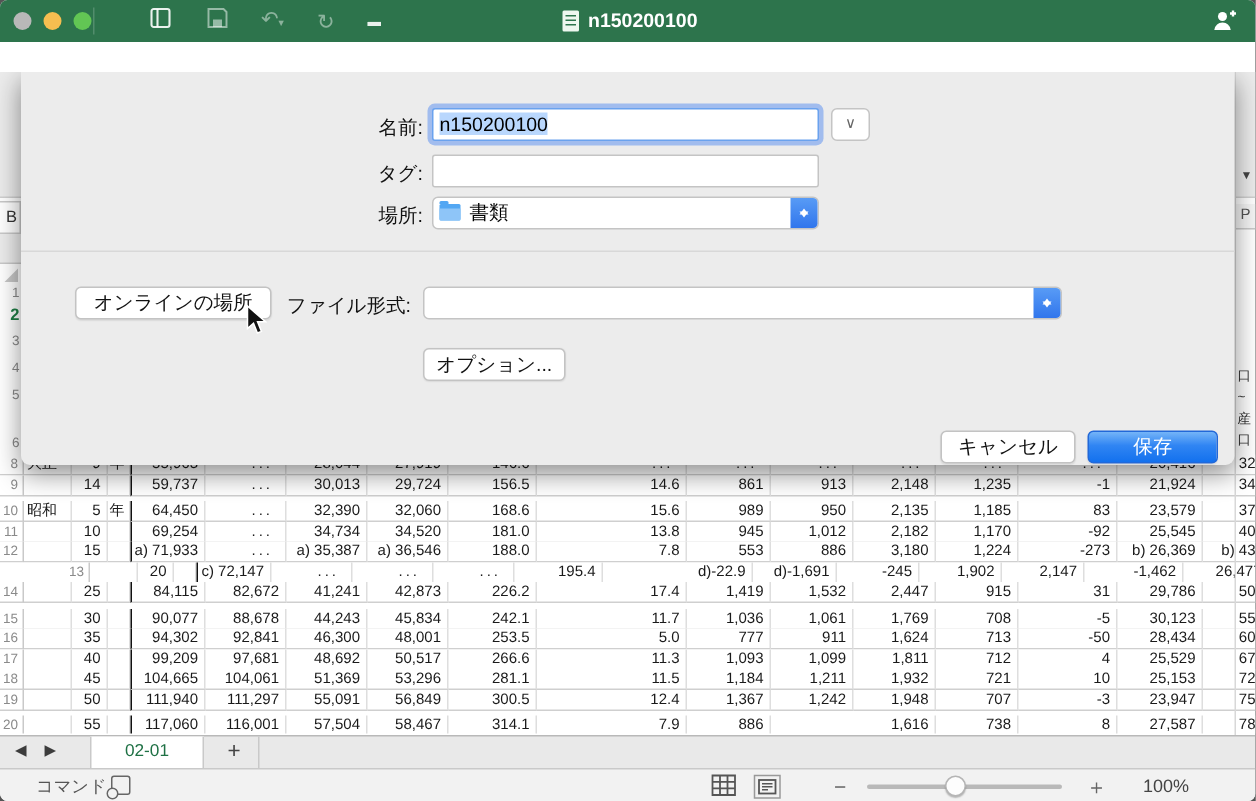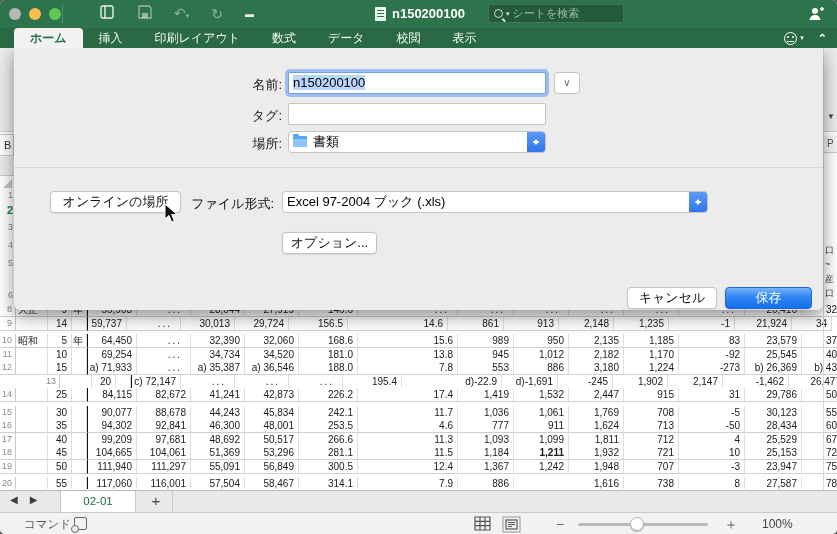--- a/index.html
+++ b/index.html
@@ -132,52 +132,29 @@
           </svg>
       </span>
       <span class="tb-icon dim">↶<span style="font-size:7px;">▾</span></span>
       <span class="tb-icon dim">↻</span>
       <span class="tb-icon" style="font-size:9px;">▬<br></span>
     </div>
     <div class="title-wrap">
       <span class="doc-ic"></span>
       <span class="title-text">n150200100</span>
     </div>
-    <div class="searchbox">
-      <span class="mag"></span>
-      <span class="chev">▾</span>
-      <span class="ph">シートを検索</span>
-    </div>
     <span class="share-ic">
       <svg width="18" height="15" viewBox="0 0 18 15">
           <circle cx="8" cy="5" r="3" fill="#fff"></circle>
           <path d="M2.5 14 q1 -5 5.5 -5 q4.5 0 5.5 5 z" fill="#fff"></path>
           <path d="M13 3 h4 M15 1 v4" stroke="#fff" stroke-width="1.6"></path>
         </svg>
     </span>
   </div>
 
-  <div class="tabbar">
-    <div class="tabs" id="ribbon-tabs">
-        <div class="rtab active">ホーム</div>
-        <div class="rtab">挿入</div>
-        <div class="rtab">印刷レイアウト</div>
-        <div class="rtab">数式</div>
-        <div class="rtab">データ</div>
-        <div class="rtab">校閲</div>
-        <div class="rtab">表示</div>
-      </div>
-    <div class="tab-right">
-      <span style="display:flex;align-items:center;">
-        <span class="smiley"></span>
-          <span class="tiny-arrow" style="margin-left:3px;">▾</span>
-      </span>
-      <span class="collapse">⌃</span>
-    </div>
-  </div>
 
   <div class="content">
 
     <div class="grid" id="grid">
         <div class="grow" style="top: 255px;">
           <span class="gc rn" style="width: 16px;">8</span>
           <span class="gc era" style="width: 32px;">大正</span>
           <span class="gc " style="width: 24px;">9</span>
           <span class="gc unit" style="width: 15px;">年</span>
           <span class="gc heavy " style="width: 50px;">55,963</span>
@@ -192,21 +169,21 @@
           <span class="gc dots" style="width: 55px;">...</span>
           <span class="gc dots" style="width: 66px;">...</span>
           <span class="gc " style="width: 57px;">20,416</span>
           <span class="gc " style="width: 40px;">32</span>
         </div>
         <div class="grow" style="top: 268.5px;">
           <span class="gc rn" style="width: 16px;">9</span>
           <span class="gc era" style="width: 32px;"></span>
           <span class="gc " style="width: 24px;">14</span>
           <span class="gc unit" style="width: 15px;"></span>
-          <span class="gc heavy " style="width: 40px;">59,737</span>
+          <span class="gc heavy " style="width: 50px;">59,737</span>
           <span class="gc dots" style="width: 54px;">...</span>
           <span class="gc " style="width: 54px;">30,013</span>
           <span class="gc " style="width: 54px;">29,724</span>
           <span class="gc " style="width: 59px;">156.5</span>
           <span class="gc " style="width: 100px;">14.6</span>
           <span class="gc " style="width: 56px;">861</span>
           <span class="gc " style="width: 55px;">913</span>
           <span class="gc " style="width: 55px;">2,148</span>
           <span class="gc " style="width: 55px;">1,235</span>
           <span class="gc " style="width: 66px;">-1</span>
@@ -330,21 +307,21 @@
         <div class="grow" style="top: 371px;">
           <span class="gc rn" style="width: 16px;">16</span>
           <span class="gc era" style="width: 32px;"></span>
           <span class="gc " style="width: 24px;">35</span>
           <span class="gc unit" style="width: 15px;"></span>
           <span class="gc heavy " style="width: 50px;">94,302</span>
           <span class="gc " style="width: 54px;">92,841</span>
           <span class="gc " style="width: 54px;">46,300</span>
           <span class="gc " style="width: 54px;">48,001</span>
           <span class="gc " style="width: 59px;">253.5</span>
-          <span class="gc " style="width: 100px;">4.6</span>
+          <span class="gc " style="width: 100px;">5.0</span>
           <span class="gc " style="width: 56px;">777</span>
           <span class="gc " style="width: 55px;">911</span>
           <span class="gc " style="width: 55px;">1,624</span>
           <span class="gc " style="width: 55px;">713</span>
           <span class="gc " style="width: 66px;">-50</span>
           <span class="gc " style="width: 57px;">28,434</span>
           <span class="gc " style="width: 40px;">60</span>
         </div>
         <div class="grow" style="top: 384.5px;">
           <span class="gc rn" style="width: 16px;">17</span>
@@ -370,21 +347,21 @@
           <span class="gc era" style="width: 32px;"></span>
           <span class="gc " style="width: 24px;">45</span>
           <span class="gc unit" style="width: 15px;"></span>
           <span class="gc heavy " style="width: 50px;">104,665</span>
           <span class="gc " style="width: 54px;">104,061</span>
           <span class="gc " style="width: 54px;">51,369</span>
           <span class="gc " style="width: 54px;">53,296</span>
           <span class="gc " style="width: 59px;">281.1</span>
           <span class="gc " style="width: 100px;">11.5</span>
           <span class="gc " style="width: 56px;">1,184</span>
-          <span class="gc " style="width: 55px; font-weight: bold;">1,211</span>
+          <span class="gc " style="width: 55px;">1,211</span>
           <span class="gc " style="width: 55px;">1,932</span>
           <span class="gc " style="width: 55px;">721</span>
           <span class="gc " style="width: 66px;">10</span>
           <span class="gc " style="width: 57px;">25,153</span>
           <span class="gc " style="width: 40px;">72</span>
         </div>
         <div class="grow" style="top: 411.5px;">
           <span class="gc rn" style="width: 16px;">19</span>
           <span class="gc era" style="width: 32px;"></span>
           <span class="gc " style="width: 24px;">50</span>
@@ -469,21 +446,20 @@
       </div>
 
       <div class="divider"></div>
 
       <div class="btn" style="left:36px;top:143px;width:131px;height:22px;line-height:20px;">
         <span>オンラインの場所</span>
       </div>
 
       <div class="dlabel" style="left:160px;top:147px;width:100px;">ファイル形式:</div>
       <div class="dropdown" style="left:268px;top:143px;width:426px;">
-        <span>Excel 97-2004 ブック (.xls)</span>
         <span class="stepper"></span>
       </div>
 
       <div class="btn" style="left:268px;top:184px;width:95px;height:22px;line-height:20px;">
         <span>オプション...</span>
       </div>
 
       <div class="btn" style="left:613px;top:239px;width:90px;height:22px;line-height:20px;">
         <span>キャンセル</span>
       </div>

